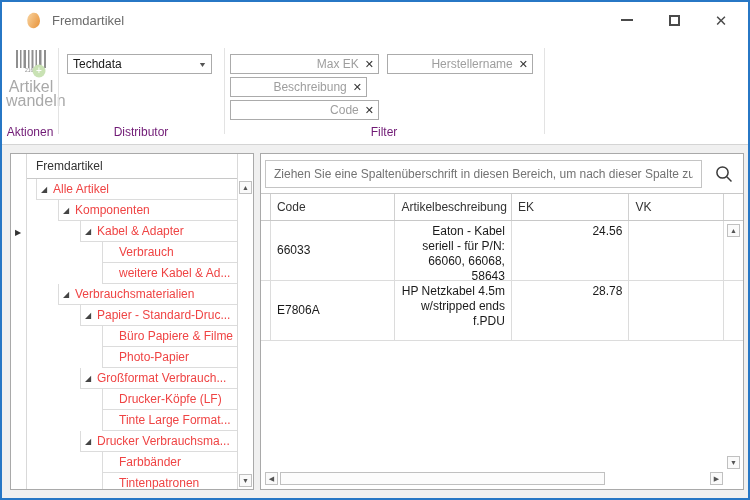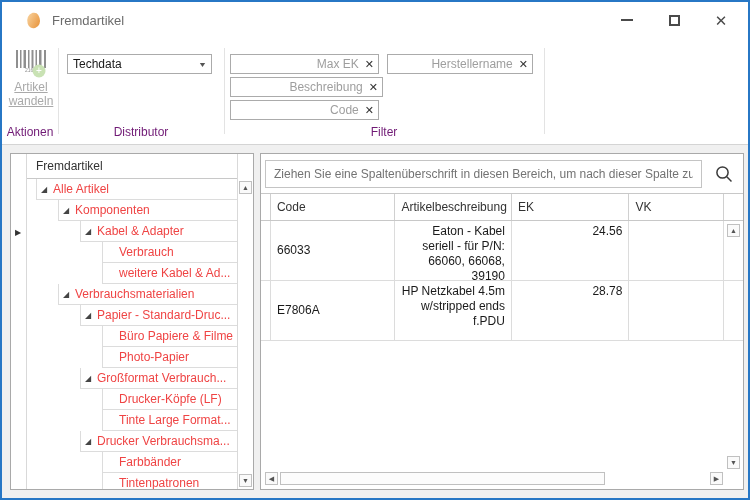--- a/index.html
+++ b/index.html
@@ -23,29 +23,29 @@
   .rib-sep{position:absolute;top:10px;bottom:10px;width:1px;background:#e3e3e3;}
   .sep1{left:56px;} .sep2{left:222px;} .sep3{left:542px;}
   .grp-label{position:absolute;bottom:3px;height:16px;font-size:12px;color:#701a75;text-align:center;}
   .gl-aktionen{left:0;width:56px;}
   .gl-distributor{left:56px;width:166px;}
   .gl-filter{left:222px;width:320px;}
 
   .big-button{position:absolute;left:4px;top:8px;width:50px;height:78px;text-align:center;cursor:default;}
   .barcode-wrap{position:relative;width:34px;height:32px;margin:0 auto;}
   .bc-svg{display:block;}
-  .btn-caption{margin-top:2px;font-size:12px;line-height:14px;color:#a9a9a9;text-decoration:underline;}
+  .btn-caption{margin-top:2px;font-size:16px;line-height:14px;color:#a9a9a9;}
 
   .combo{position:absolute;left:65px;top:16px;width:145px;height:20px;border:1px solid #ababab;background:#fff;display:flex;align-items:center;padding:0 5px;}
   .combo-value{flex:1;font-size:12px;color:#1a1a1a;}
   .combo-arrow{font-size:7px;color:#555;transform:scaleX(1.3);}
 
   .filter-field{position:absolute;height:20px;border:1px solid #ababab;background:#fff;display:flex;align-items:center;padding:0 4px 0 6px;}
   .ff1{left:228px;top:16px;width:149px;}
-  .ff2{left:228px;top:39px;width:153px;}
+  .ff2{left:228px;top:39px;width:137px;}
   .ff3{left:228px;top:62px;width:149px;}
   .ff4{left:385px;top:16px;width:146px;}
   .filter-field input{flex:1;min-width:0;border:none;outline:none;font-size:12px;color:#1a1a1a;font-family:"Liberation Sans","DejaVu Sans",sans-serif;background:transparent;padding:0;text-align:right;}
   .filter-field input::placeholder{color:#9e9e9e;opacity:1;}
   .clear-x{font-size:11px;color:#333;padding-left:6px;cursor:default;}
 
   
   .main{position:absolute;left:0;top:143px;right:0;bottom:0;background:#f0f0f0;}
 
   
@@ -292,21 +292,21 @@
         <div class="g-hcell c-desc">Artikelbeschreibung</div>
         <div class="g-hcell c-ek" style="text-align:left;justify-content:flex-start;">EK</div>
         <div class="g-hcell c-vk">VK</div>
         <div class="g-hcell c-scroll"></div>
       </div>
 
       <div class="g-rows">
         <div class="g-row">
           <div class="g-cell c-ind"></div>
           <div class="g-cell c-code">66033</div>
-          <div class="g-cell c-desc">Eaton - Kabel seriell - für P/N: 66060, 66068, 39190</div>
+          <div class="g-cell c-desc">Eaton - Kabel seriell - für P/N: 66060, 66068, 58643</div>
           <div class="g-cell c-ek">24.56</div>
           <div class="g-cell c-vk"></div>
           <div class="g-cell c-scroll"></div>
         </div>
         <div class="g-row">
           <div class="g-cell c-ind"></div>
           <div class="g-cell c-code">E7806A</div>
           <div class="g-cell c-desc">HP Netzkabel 4.5m w/stripped ends f.PDU</div>
           <div class="g-cell c-ek">28.78</div>
           <div class="g-cell c-vk"></div>

